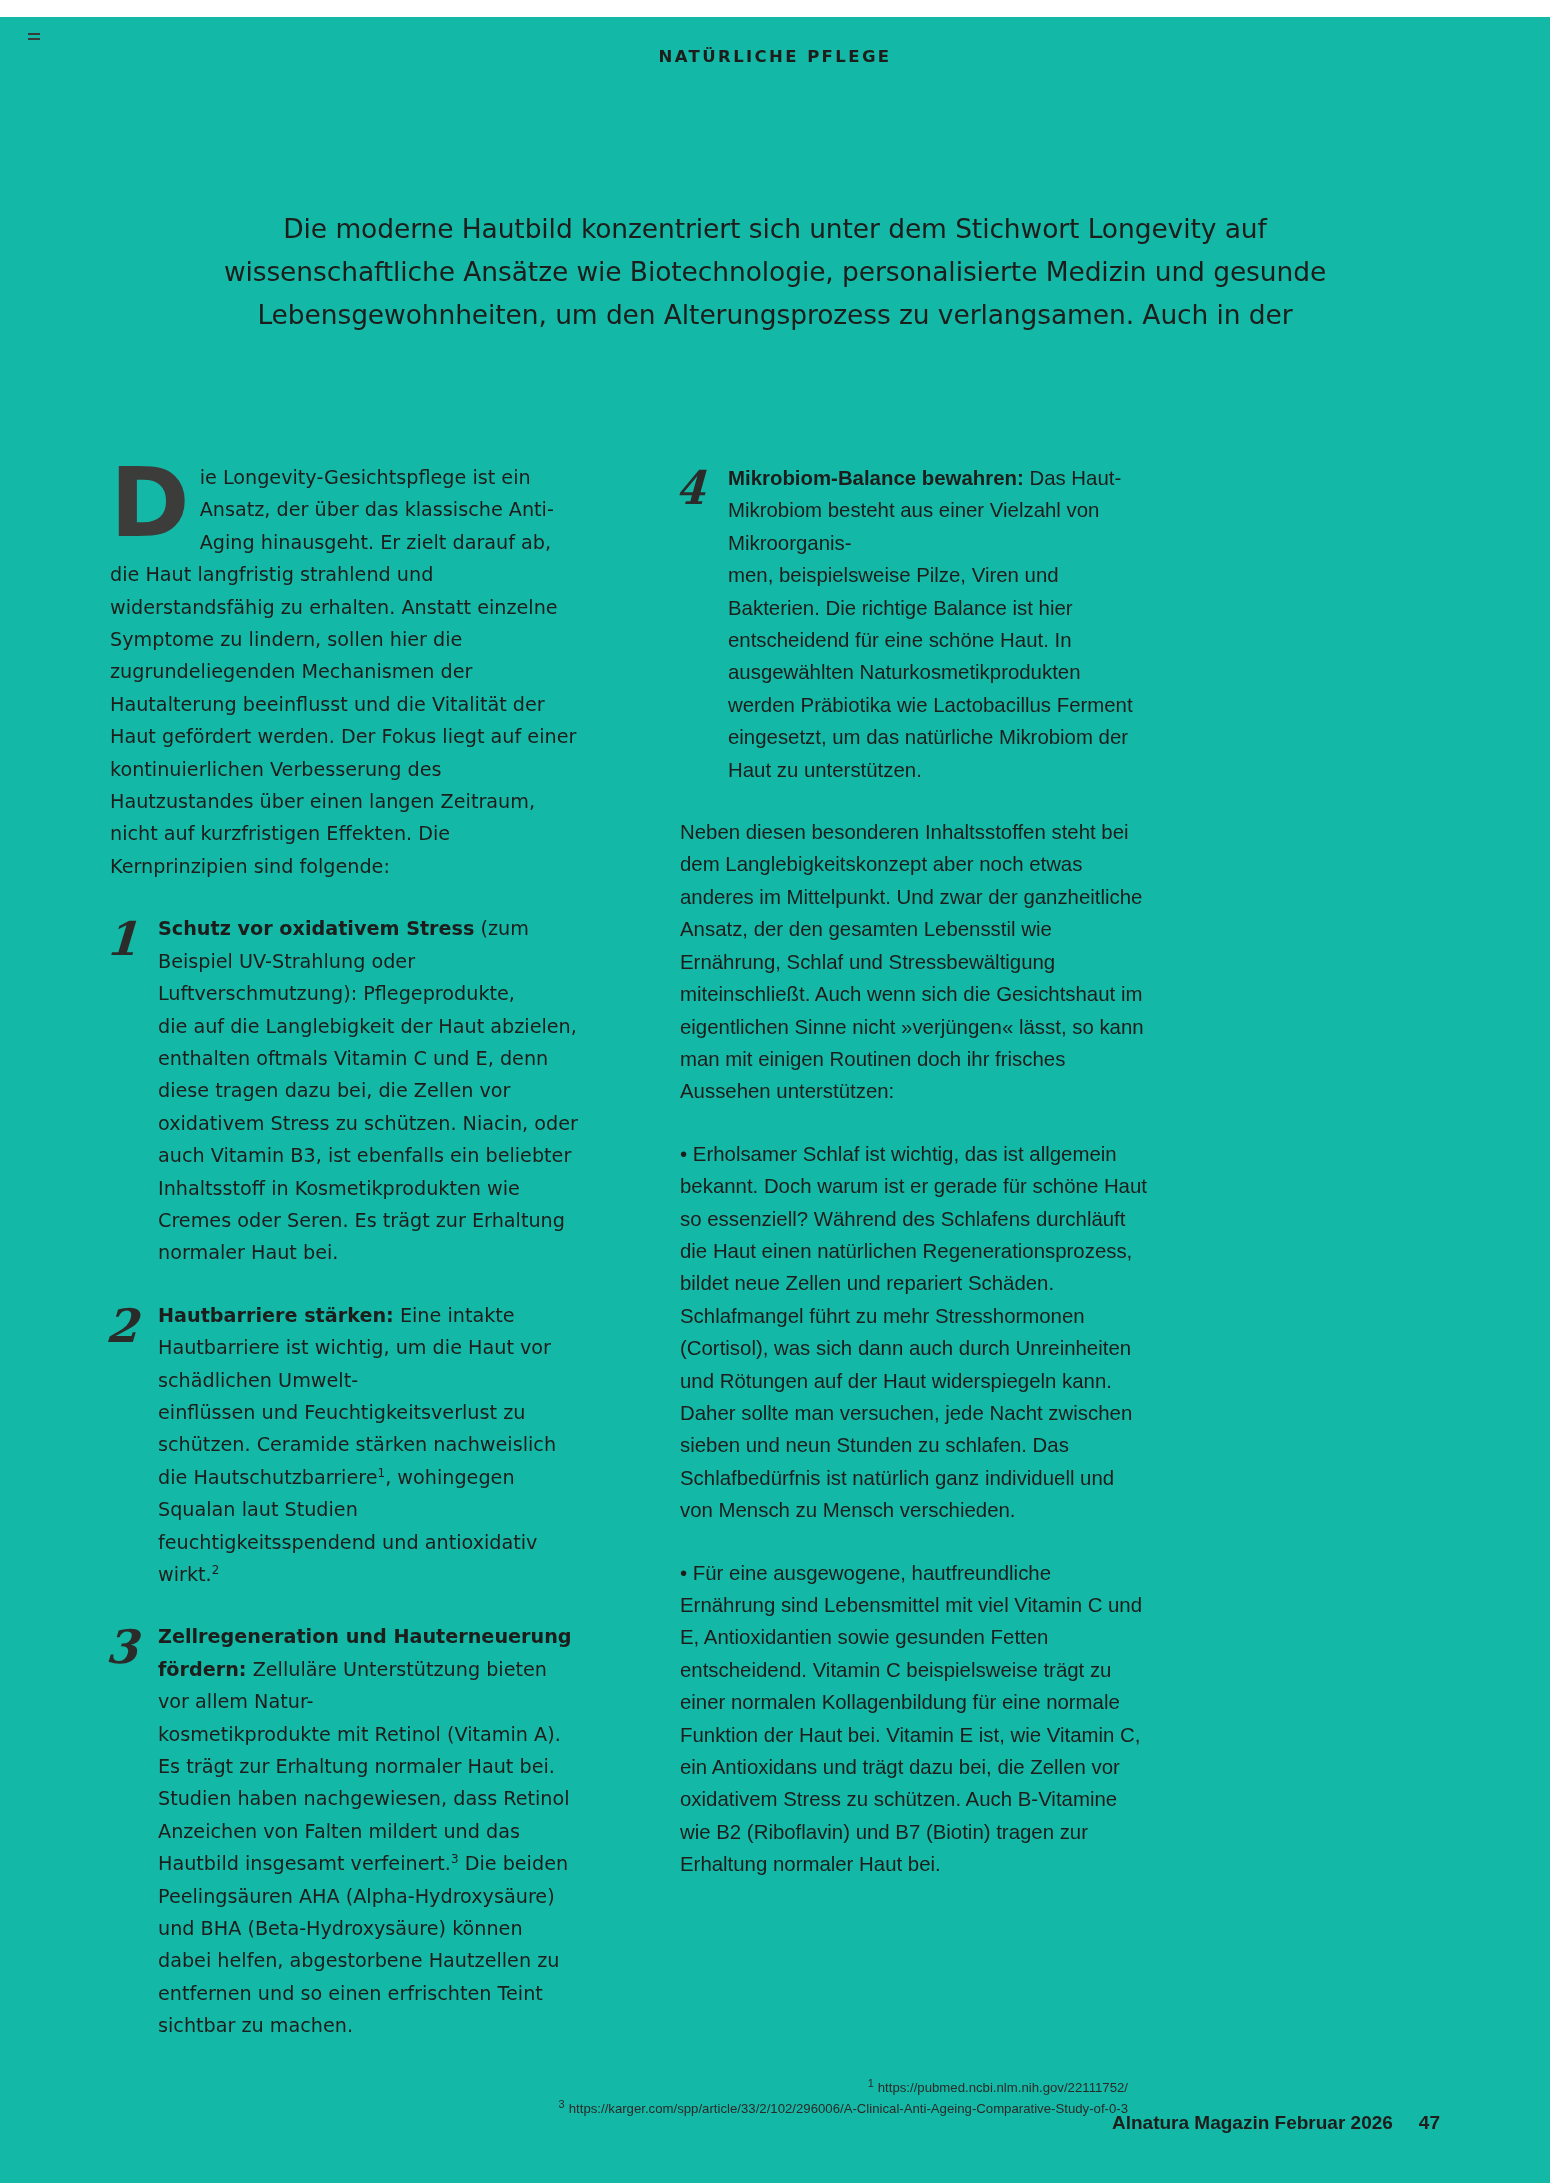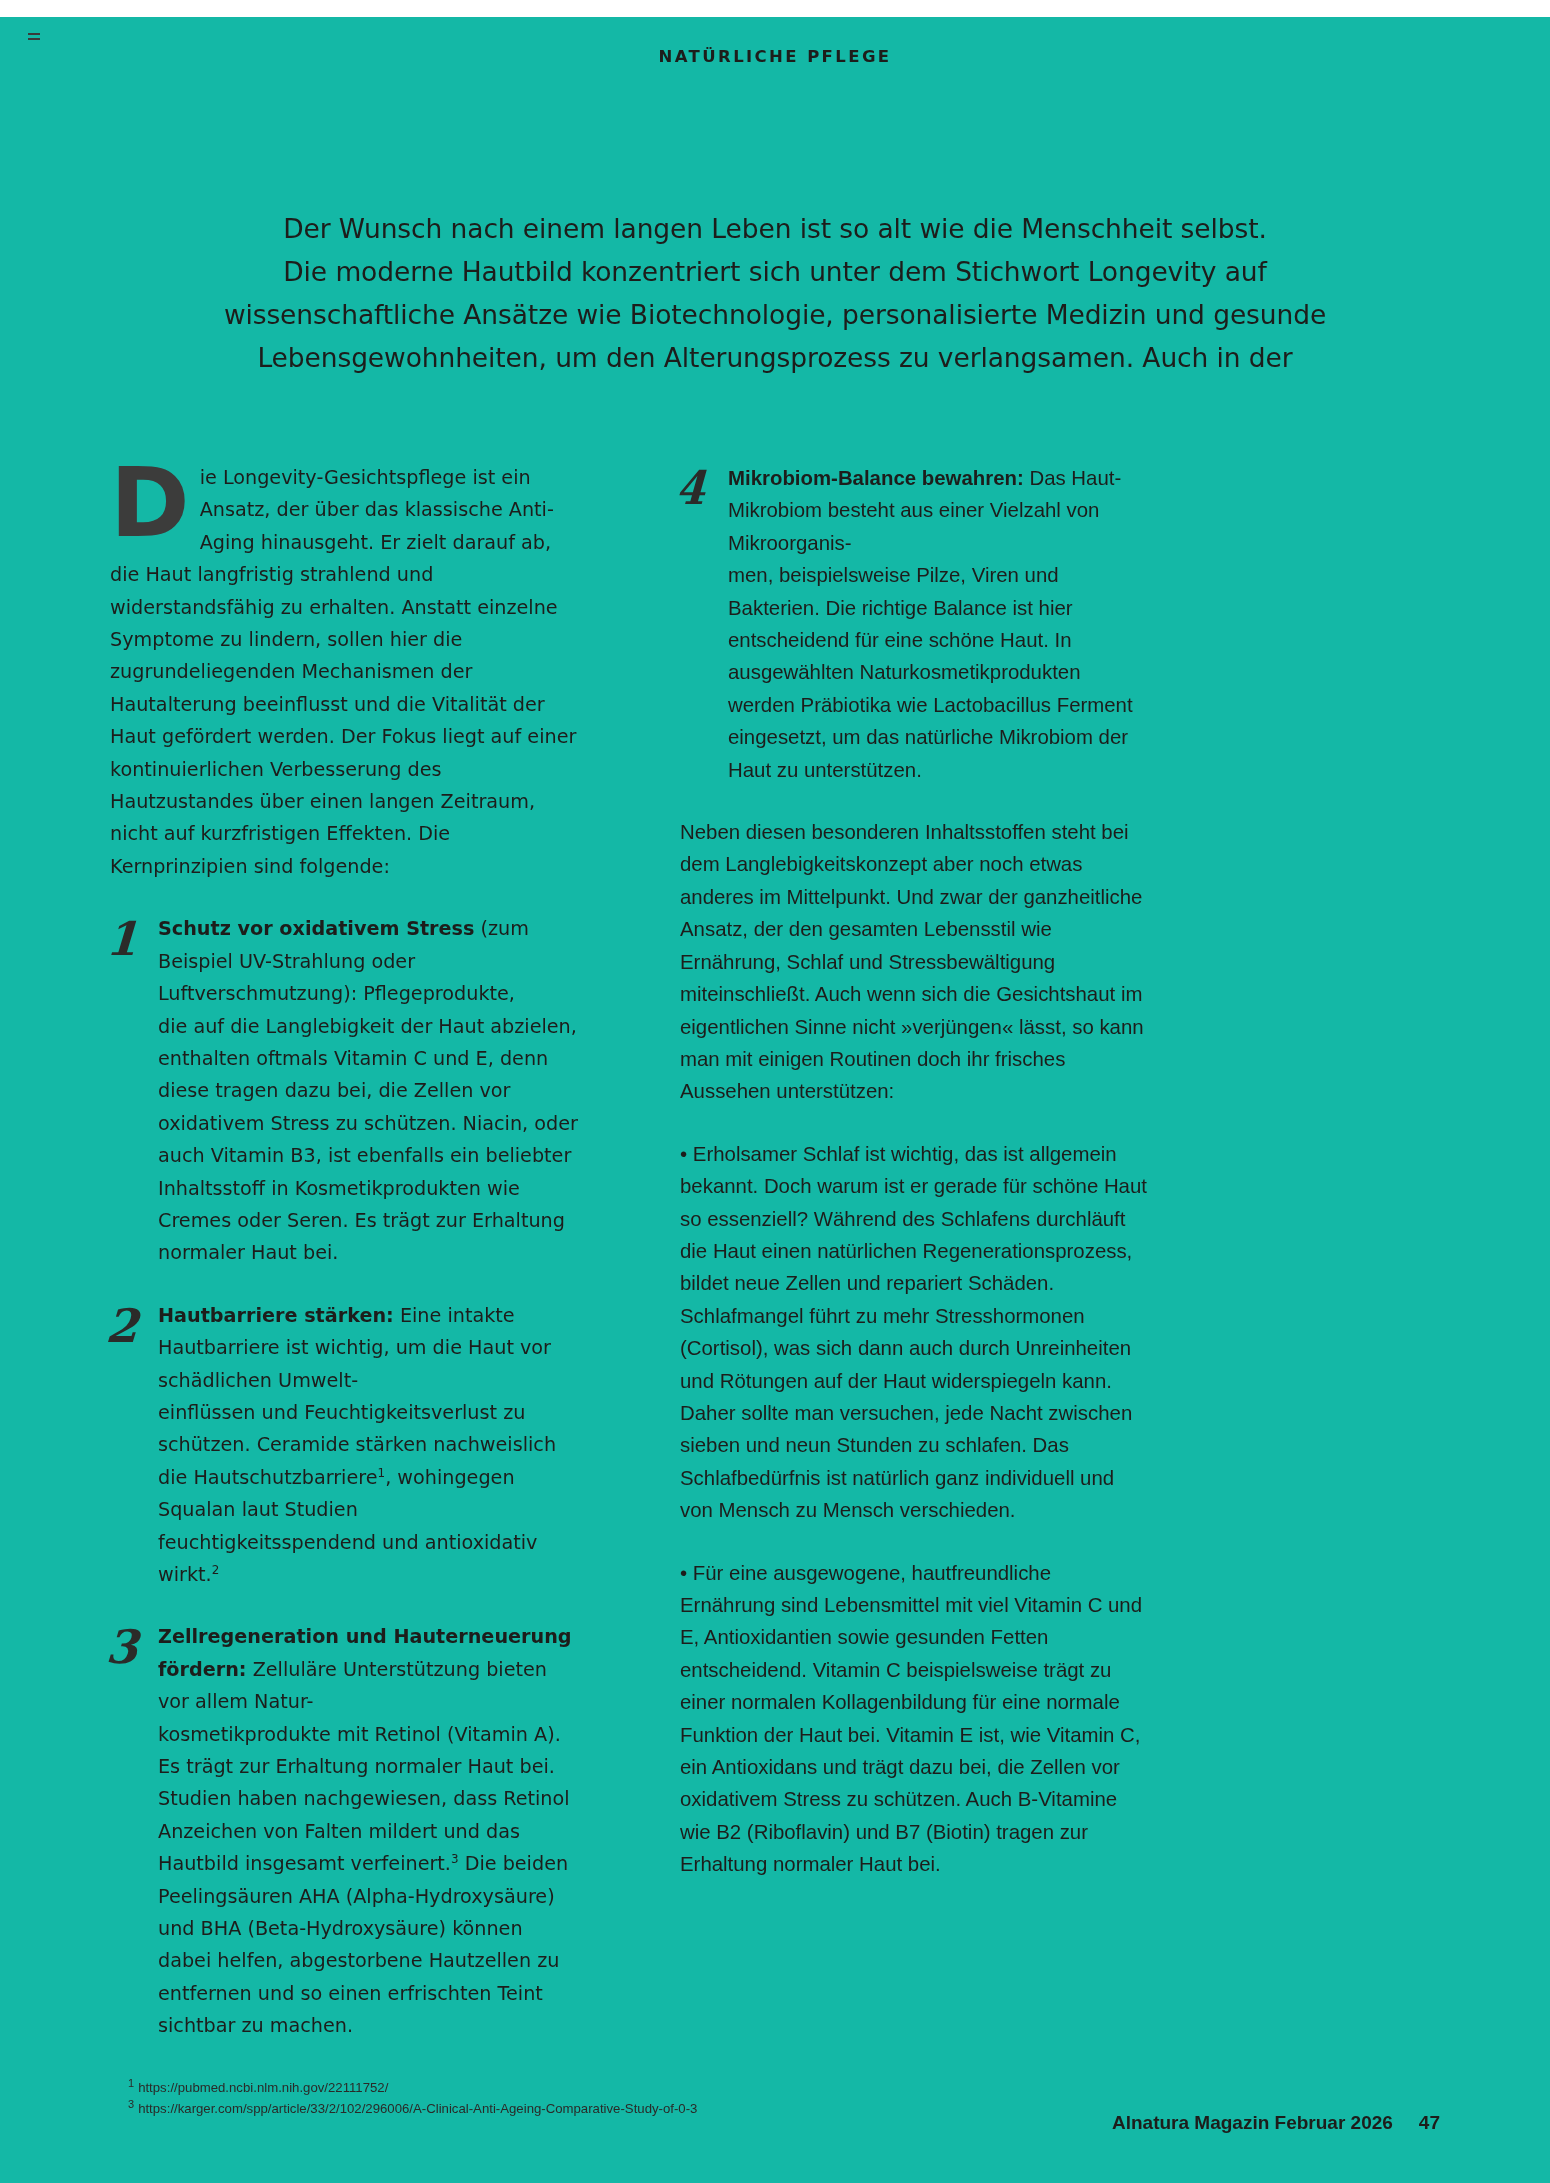--- a/index.html
+++ b/index.html
@@ -146,20 +146,21 @@
     top: 2060px;
     width: 1000px;
     font-family: "Liberation Sans Narrow", "Liberation Sans", "DejaVu Sans Condensed", sans-serif;
     font-stretch: condensed;
     font-size: 13.2px;
     line-height: 21px;
     color: #2a2a28;
   }
   .footnotes .fn {
     white-space: nowrap;
+    text-align: right;
   }
   .footnotes .fn-num {
     font-size: 11px;
     vertical-align: super;
     margin-right: 4px;
     line-height: 0;
   }
 
   
   .folio {
@@ -185,21 +186,20 @@
 <div class="page">
 
   <div class="crop-mark">
     <i></i>
       <i></i>
   </div>
 
   <div class="running-head">NATÜRLICHE PFLEGE</div>
 
   <div class="lead">
-    <p>Der Wunsch nach einem langen Leben ist so alt wie die Menschheit selbst.</p>
     <p>Die moderne Hautbild konzentriert sich unter dem Stichwort Longevity auf</p>
     <p>wissenschaftliche Ansätze wie Biotechnologie, personalisierte Medizin und gesunde</p>
     <p>Lebensgewohnheiten, um den Alterungsprozess zu verlangsamen. Auch in der</p>
   </div>
 
   <div class="columns">
 
     <div class="col">
 
       <p class="dropcap-para">

